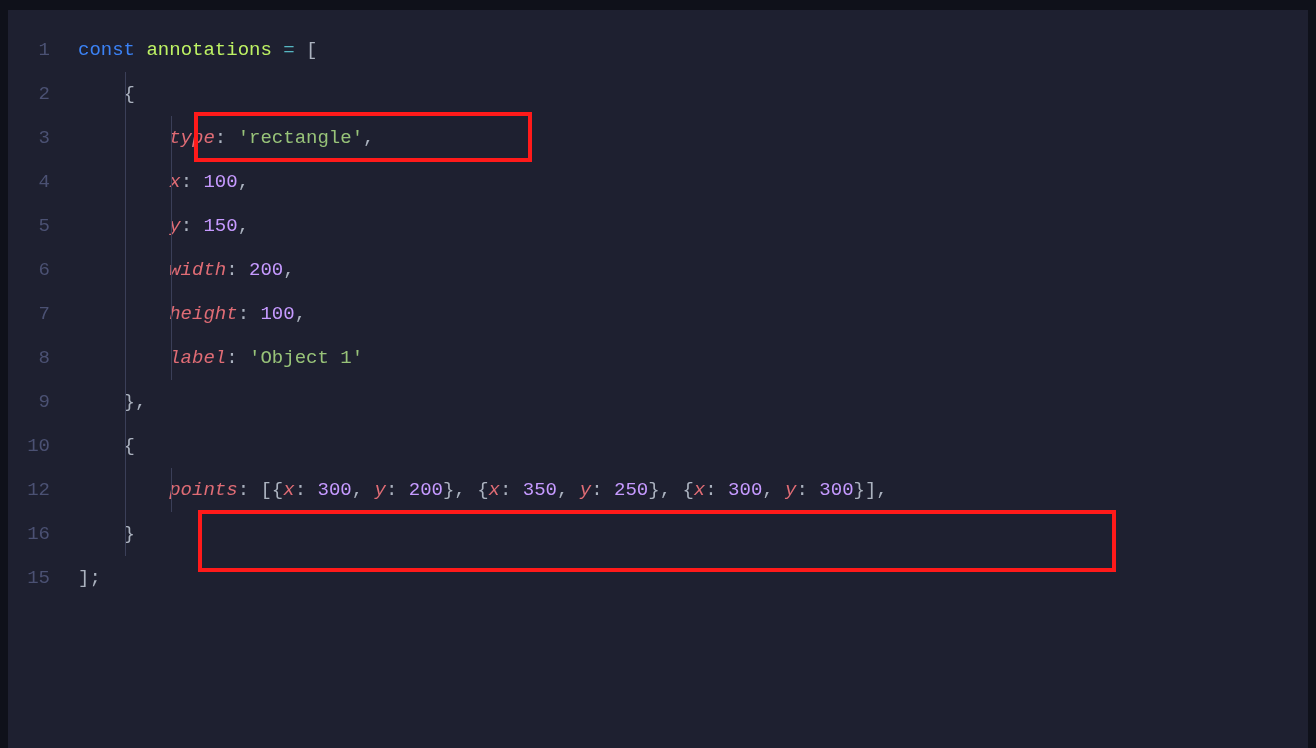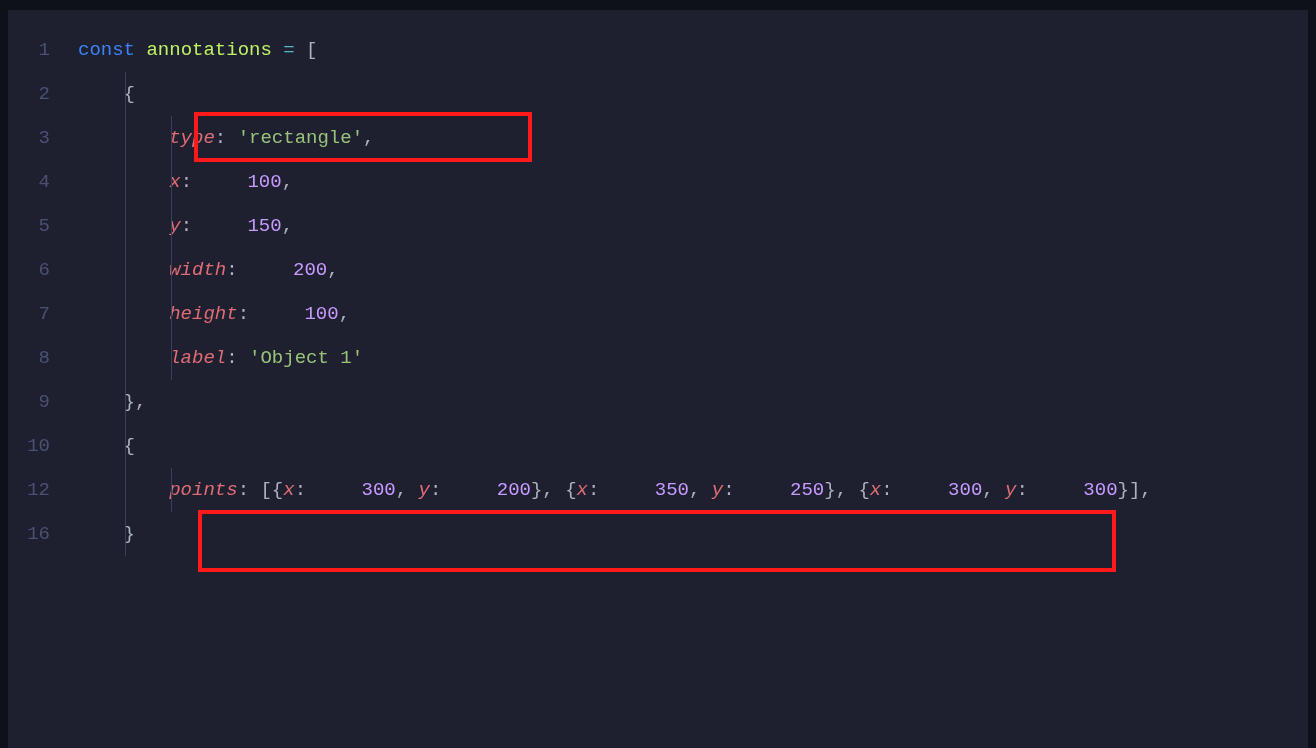--- a/index.html
+++ b/index.html
@@ -39,21 +39,21 @@
     position: relative;
     flex: 1;
   }
   .tok-kw    { color: #3b82f6; text-align: center; } 
   .tok-ident { color: #bef264; } 
   .tok-op    { color: #56b6c2; } 
   .tok-punct { color: #abb2bf; } 
   .tok-plain { color: #abb2bf; }
   .tok-key   { color: #e06c75; font-style: italic; } 
   .tok-str   { color: #98c379; text-align: right; } 
-  .tok-num   { color: #c69aff; margin-left: 44px; } 
+  .tok-num   { color: #c69aff; } 
 
   
   .guide-cell {
     position: absolute;
     top: 0;
     bottom: 0;
     border-left: 1px solid #3b3f58;
   }    
   
 
@@ -111,15 +111,19 @@
       <div class="code"><span class="guide-cell" style="left: 47px;"></span><span class="tok-plain">    </span><span class="tok-punct">{</span></div>
     </div>
     <div class="line">
       <div class="gutter">12</div>
       <div class="code"><span class="guide-cell" style="left: 47px;"></span><span class="guide-cell" style="left: 93px;"></span><span class="tok-plain">        </span><span class="tok-key">points</span><span class="tok-plain">: </span><span class="tok-punct">[{</span><span class="tok-key">x</span><span class="tok-plain">: </span><span class="tok-num">300</span><span class="tok-punct">, </span><span class="tok-key">y</span><span class="tok-plain">: </span><span class="tok-num">200</span><span class="tok-punct">}, {</span><span class="tok-key">x</span><span class="tok-plain">: </span><span class="tok-num">350</span><span class="tok-punct">, </span><span class="tok-key">y</span><span class="tok-plain">: </span><span class="tok-num">250</span><span class="tok-punct">}, {</span><span class="tok-key">x</span><span class="tok-plain">: </span><span class="tok-num">300</span><span class="tok-punct">, </span><span class="tok-key">y</span><span class="tok-plain">: </span><span class="tok-num">300</span><span class="tok-punct">}],</span></div>
     </div>
     <div class="line">
       <div class="gutter">16</div>
       <div class="code"><span class="guide-cell" style="left: 47px;"></span><span class="tok-plain">    </span><span class="tok-punct">}</span></div>
     </div>
+    <div class="line">
+      <div class="gutter">15</div>
+      <div class="code"><span class="tok-punct">];</span></div>
+    </div>
     <div class="hl" style="top: 102px; left: 186px; width: 338px; height: 50px;"></div>
     <div class="hl" style="top: 500px; left: 190px; width: 918px; height: 62px;"></div>
   </div>
 
 </body></html>

